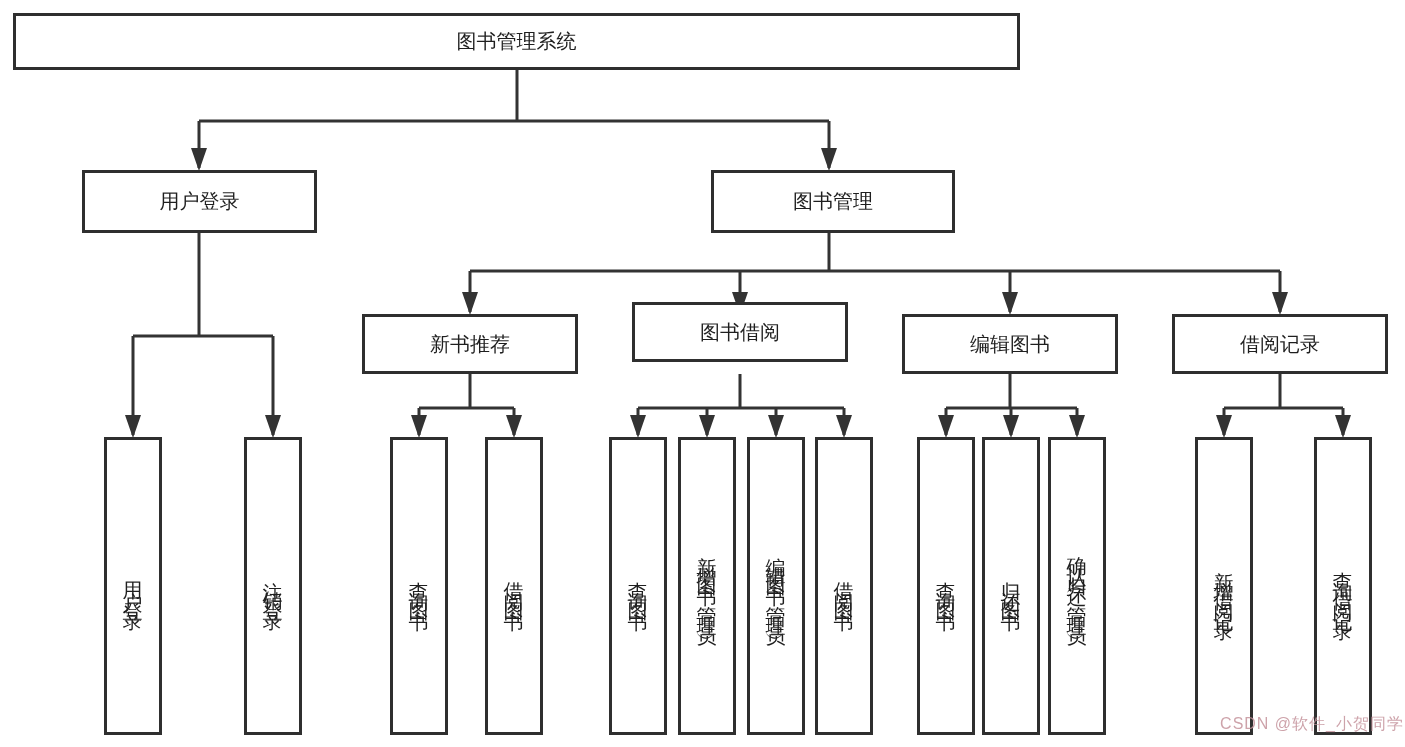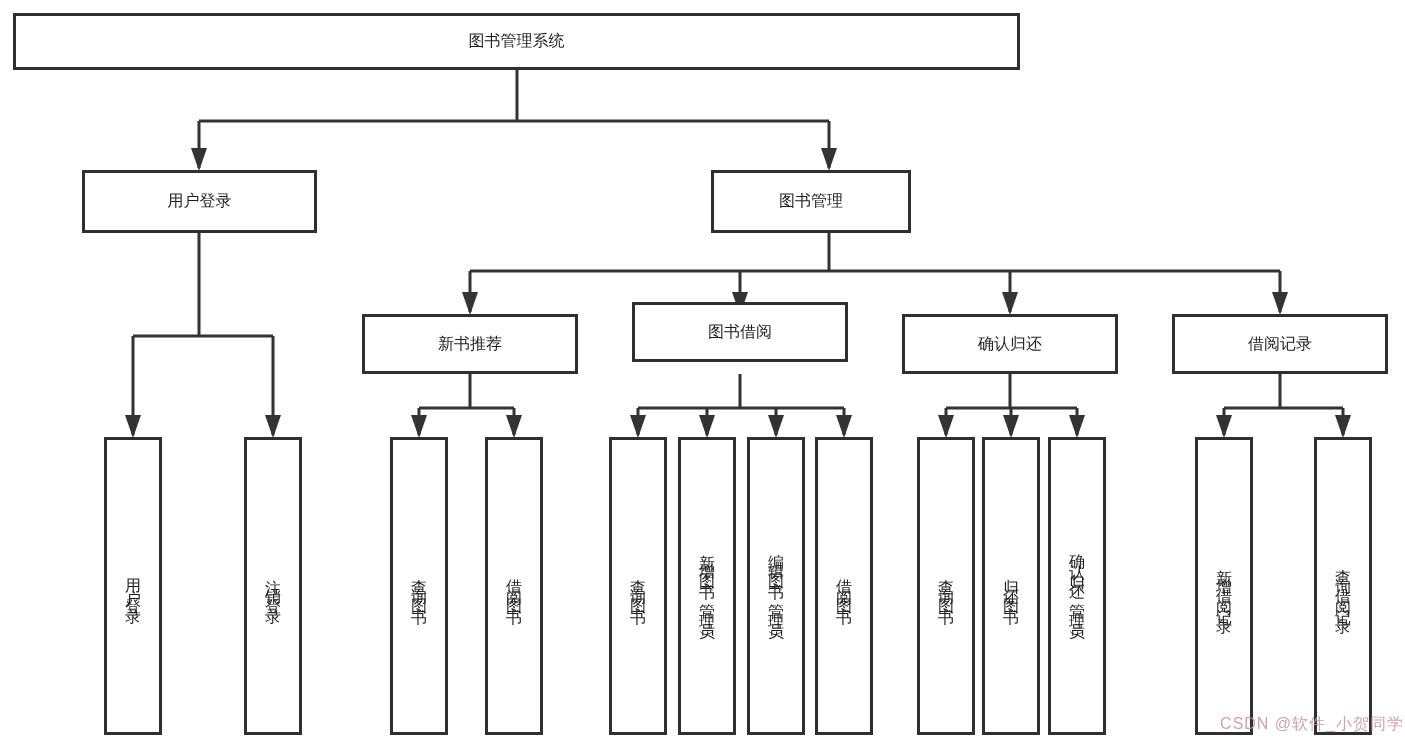--- a/index.html
+++ b/index.html
@@ -23,21 +23,21 @@
   }
   .node {
     position: absolute;
     box-sizing: border-box;
     border: 3px solid #2f2f2f;
     background: #ffffff;
     display: flex;
     align-items: center;
     justify-content: center;
     color: #1f1f1f;
-    font-size: 16px;
+    font-size: 20px;
     z-index: 2;
   }
   .node.leaf {
     width: 58px;
     height: 298px;
     top: 437px;
   }
   .v-text {
     writing-mode: vertical-rl;
     text-orientation: mixed;
@@ -94,32 +94,32 @@
     </g>
   </svg>
 
   <div class="node" style="left:13px; top:13px; width:1007px; height:57px;">
     <span>图书管理系统</span>
   </div>
 
   <div class="node" style="left:82px; top:170px; width:235px; height:63px;">
     <span>用户登录</span>
   </div>
-  <div class="node" style="left:711px; top:170px; width:200px; height:63px;">
+  <div class="node" style="left:711px; top:170px; width:244px; height:63px;">
     <span>图书管理</span>
   </div>
 
   <div class="node" style="left:362px; top:314px; width:216px; height:60px;font-family:Liberation Serif, serif;">
     <span>新书推荐</span>
   </div>
   <div class="node" style="left:632px; top:302px; width:216px; height:60px;">
     <span>图书借阅</span>
   </div>
   <div class="node" style="left:902px; top:314px; width:216px; height:60px;">
-    <span>确认归还</span>
+    <span>编辑图书</span>
   </div>
   <div class="node" style="left:1172px; top:314px; width:216px; height:60px;">
     <span>借阅记录</span>
   </div>
 
   <div class="node leaf" style="left:104px;">
     <span class="v-text">用户登录</span>
   </div>
   <div class="node leaf" style="left:244px;">
     <span class="v-text">注销登录</span>

